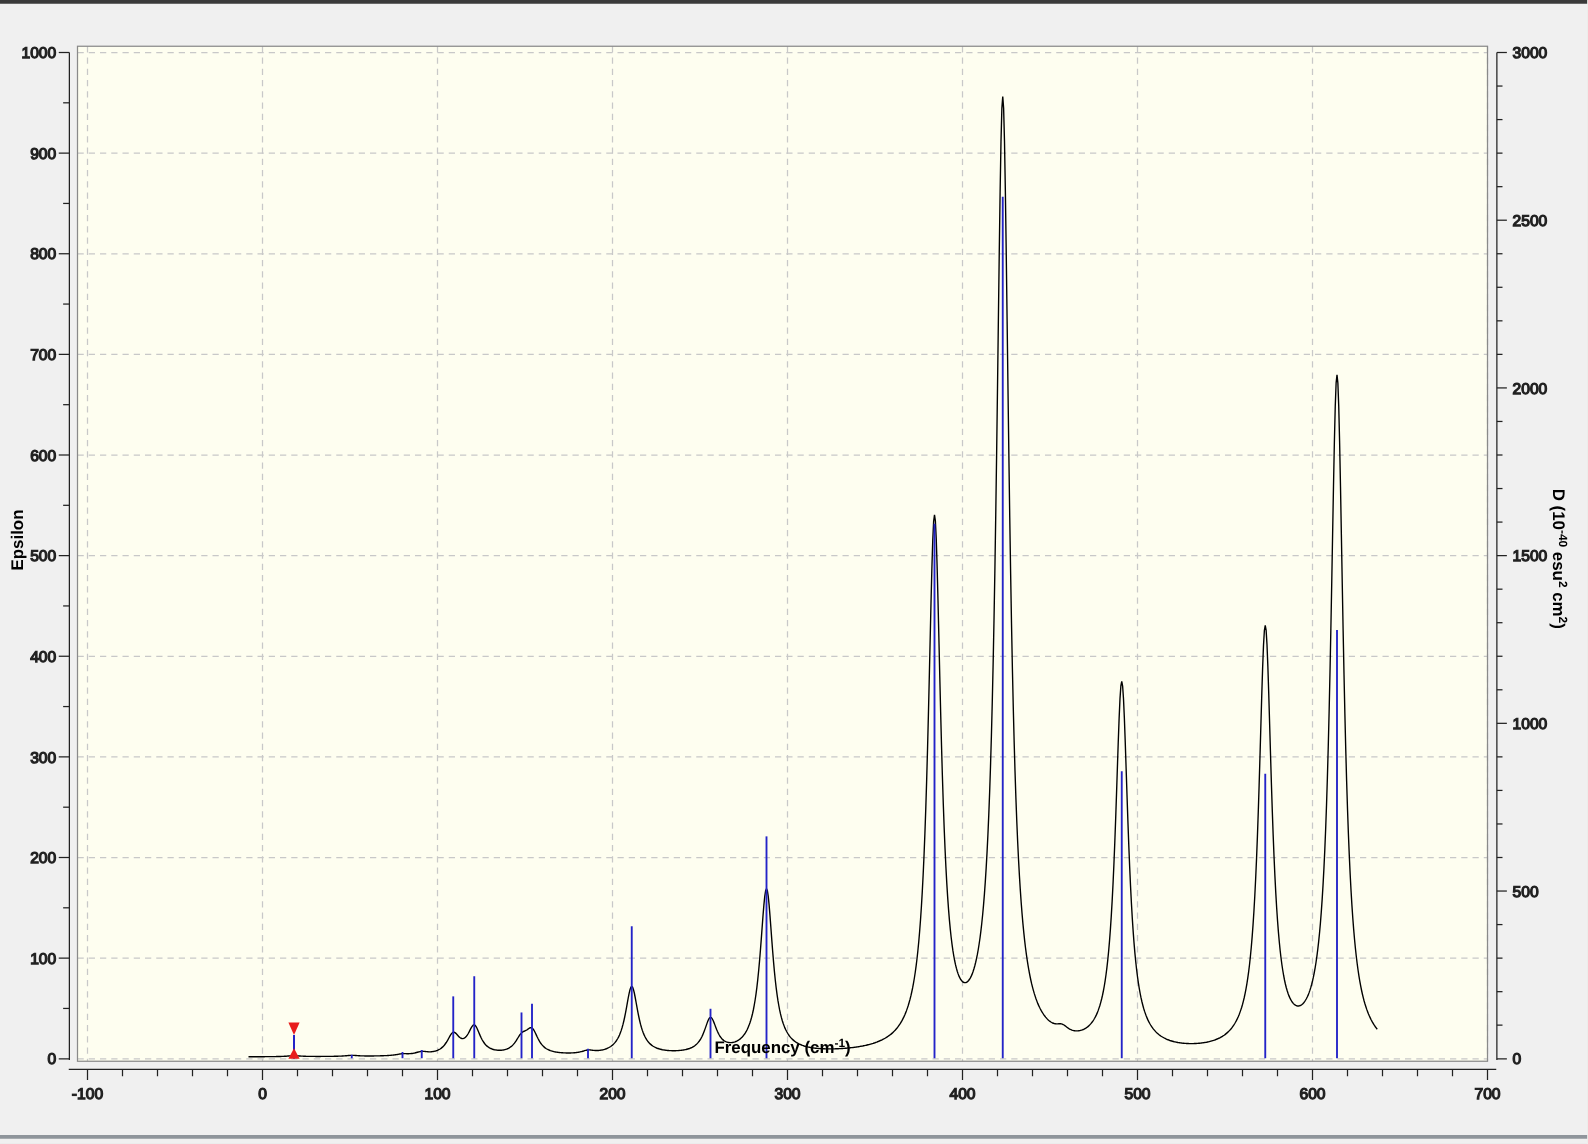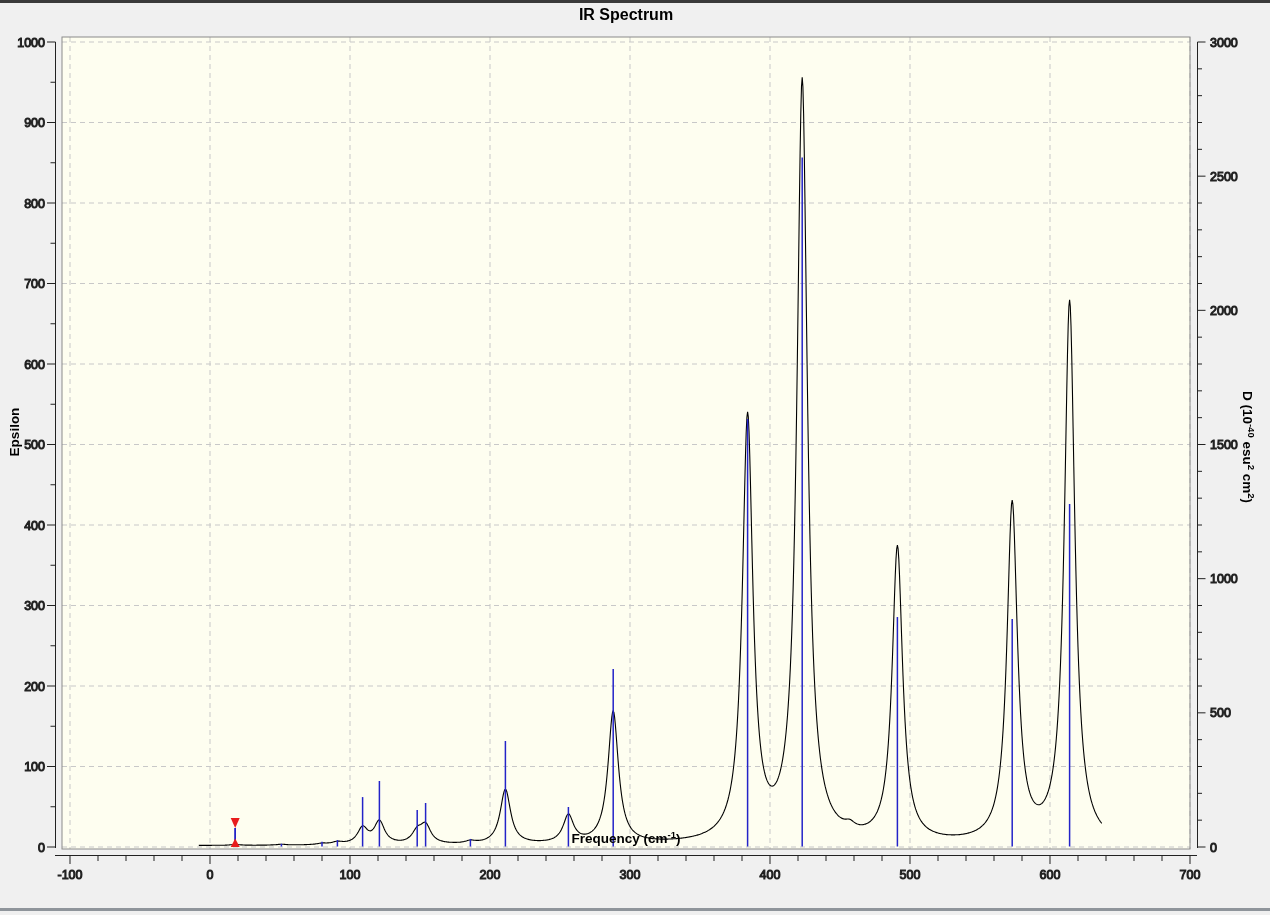--- a/index.html
+++ b/index.html
@@ -15,21 +15,20 @@
   .ylabel-right{left:1247px;top:447px;transform:translate(-50%,-50%) rotate(90deg);}
   .xlabel{left:626px;top:838px;transform:translate(-50%,-50%);}
   .sup{font-size:9.5px;position:relative;top:-5px;}
 </style>
 </head>
 <body>
 
 <div class="window">
   <div class="top-edge"></div>
 
-  <div class="chart-title">IR Spectrum</div>
 
   <svg id="plot-svg" width="1270" height="915" viewBox="0 0 1270 915">
       <rect x="62" y="37" width="1128" height="812" fill="#fefef0"></rect>
       <g stroke="#c8c8c8" stroke-width="1" stroke-dasharray="5 4">
         <line x1="70" y1="37" x2="70" y2="849"></line>
         <line x1="210" y1="37" x2="210" y2="849"></line>
         <line x1="350" y1="37" x2="350" y2="849"></line>
         <line x1="490" y1="37" x2="490" y2="849"></line>
         <line x1="630" y1="37" x2="630" y2="849"></line>
         <line x1="770" y1="37" x2="770" y2="849"></line>

